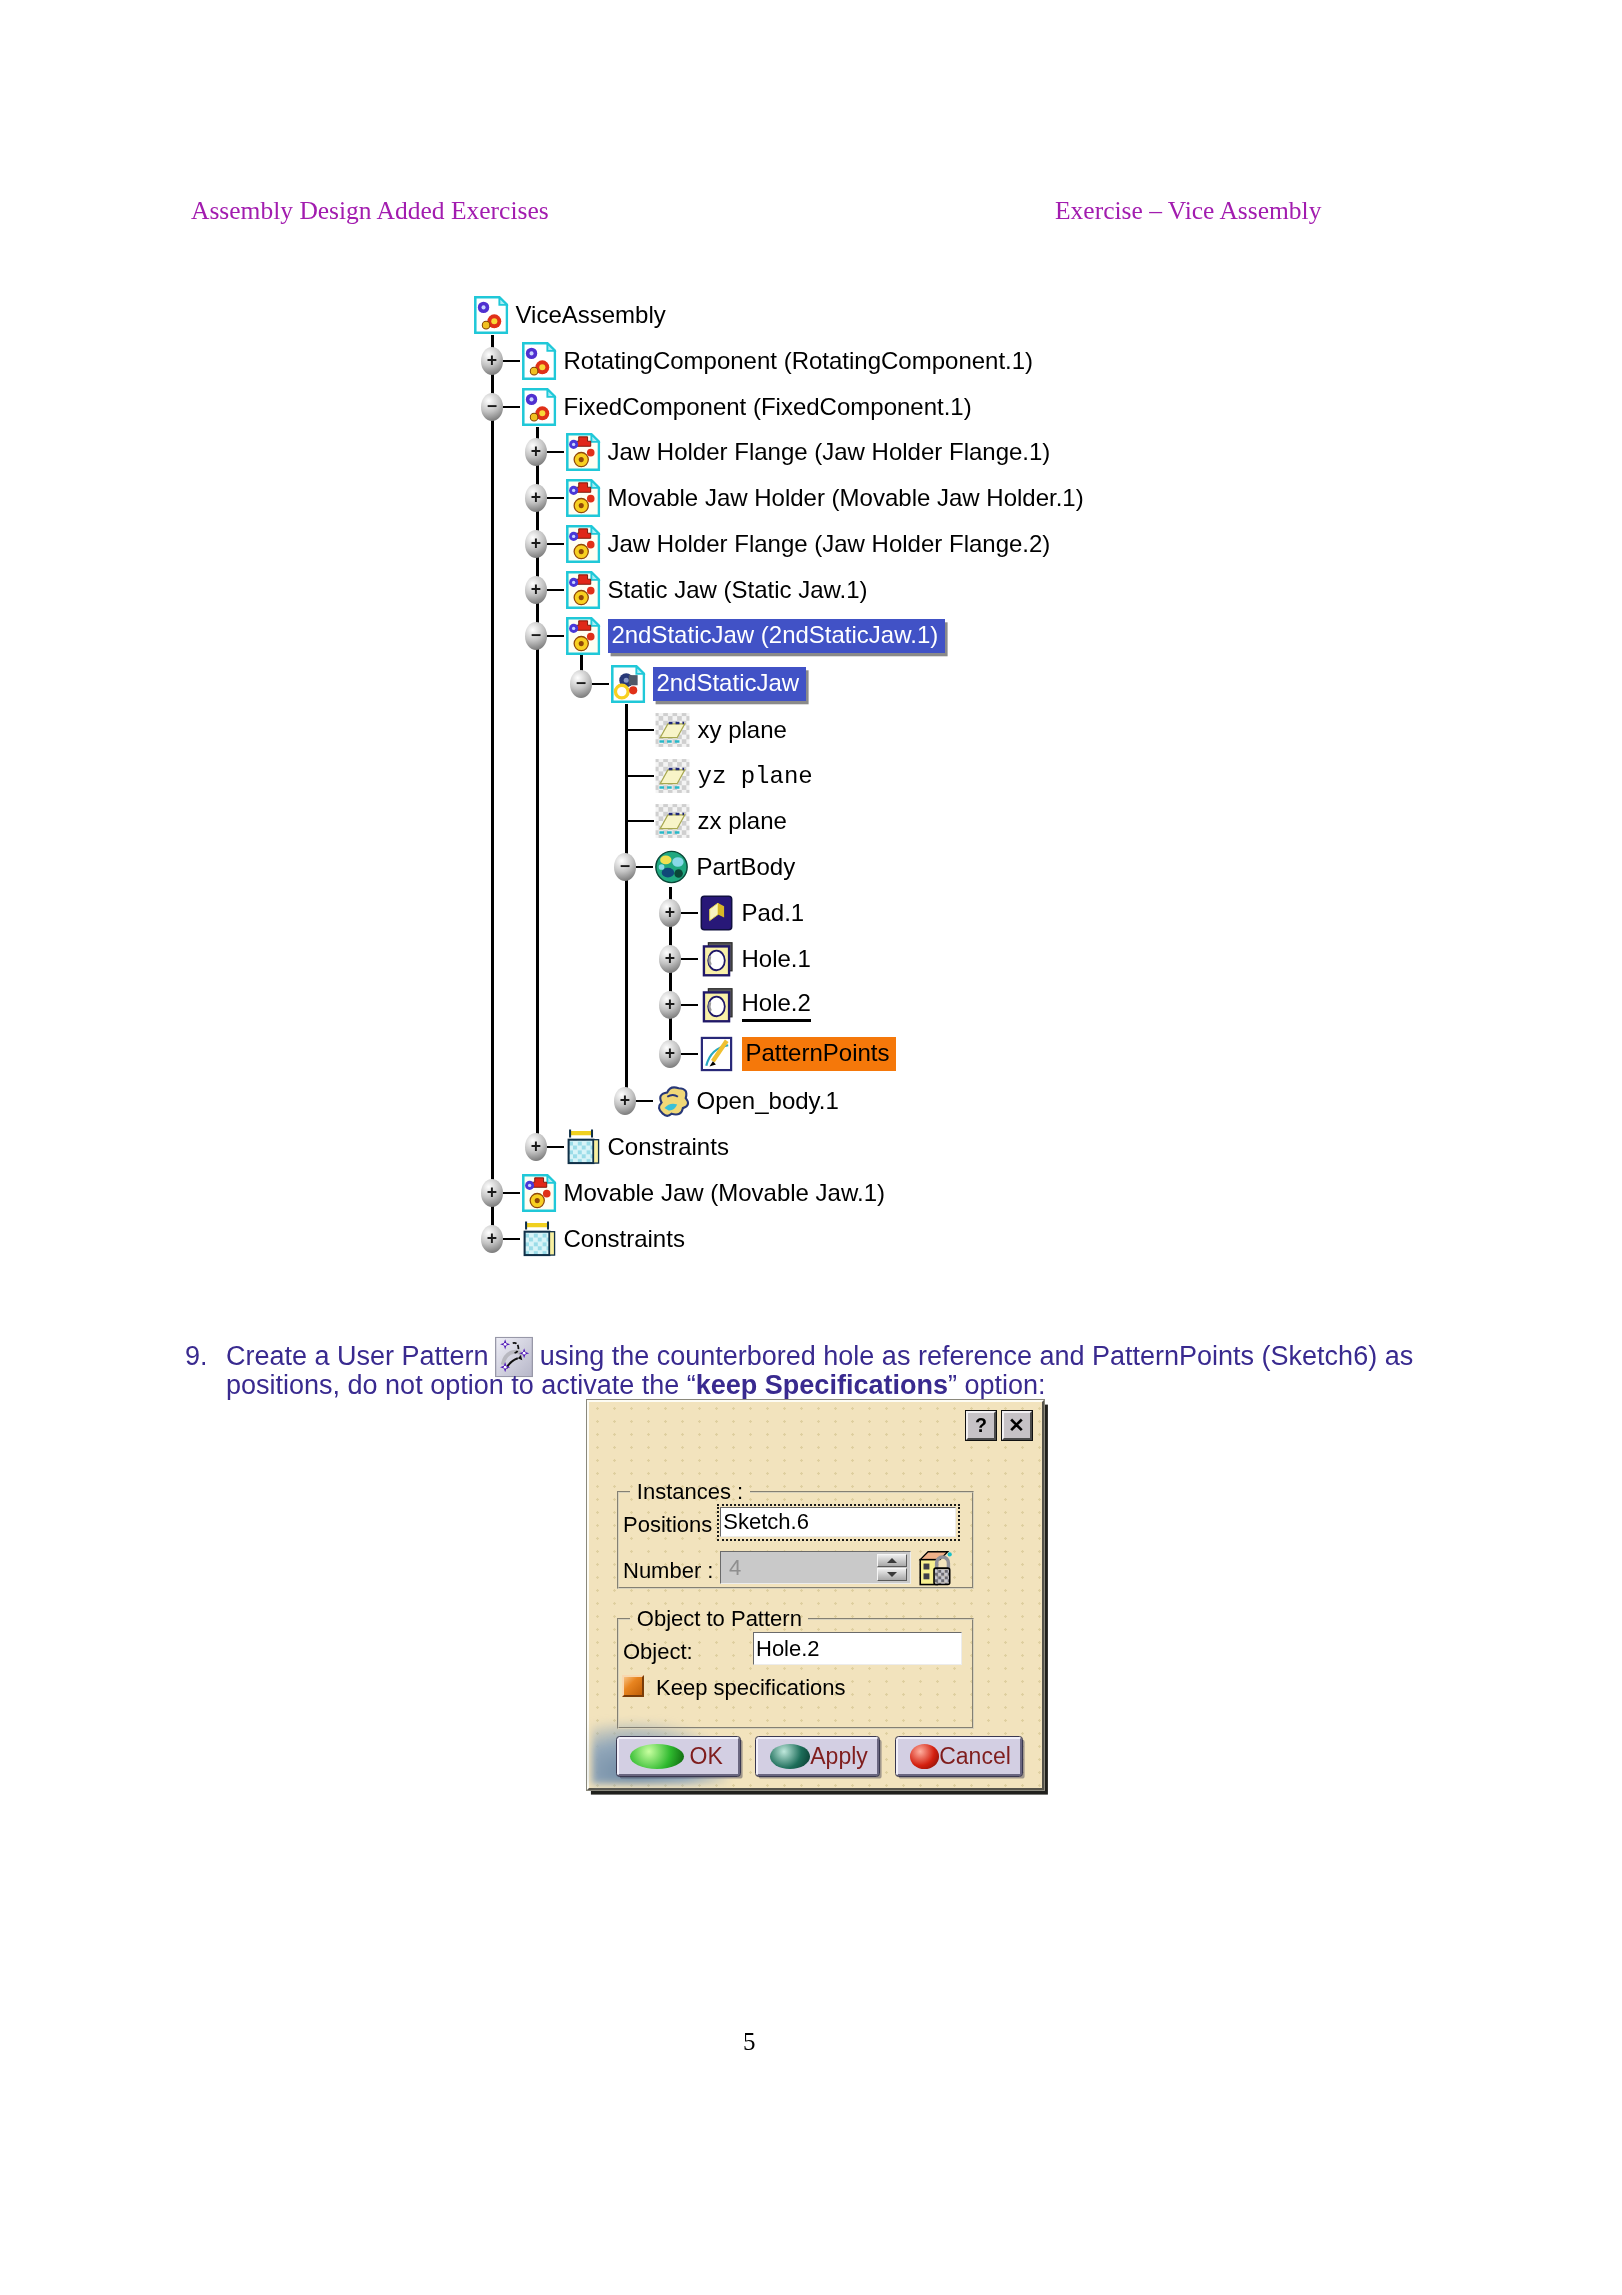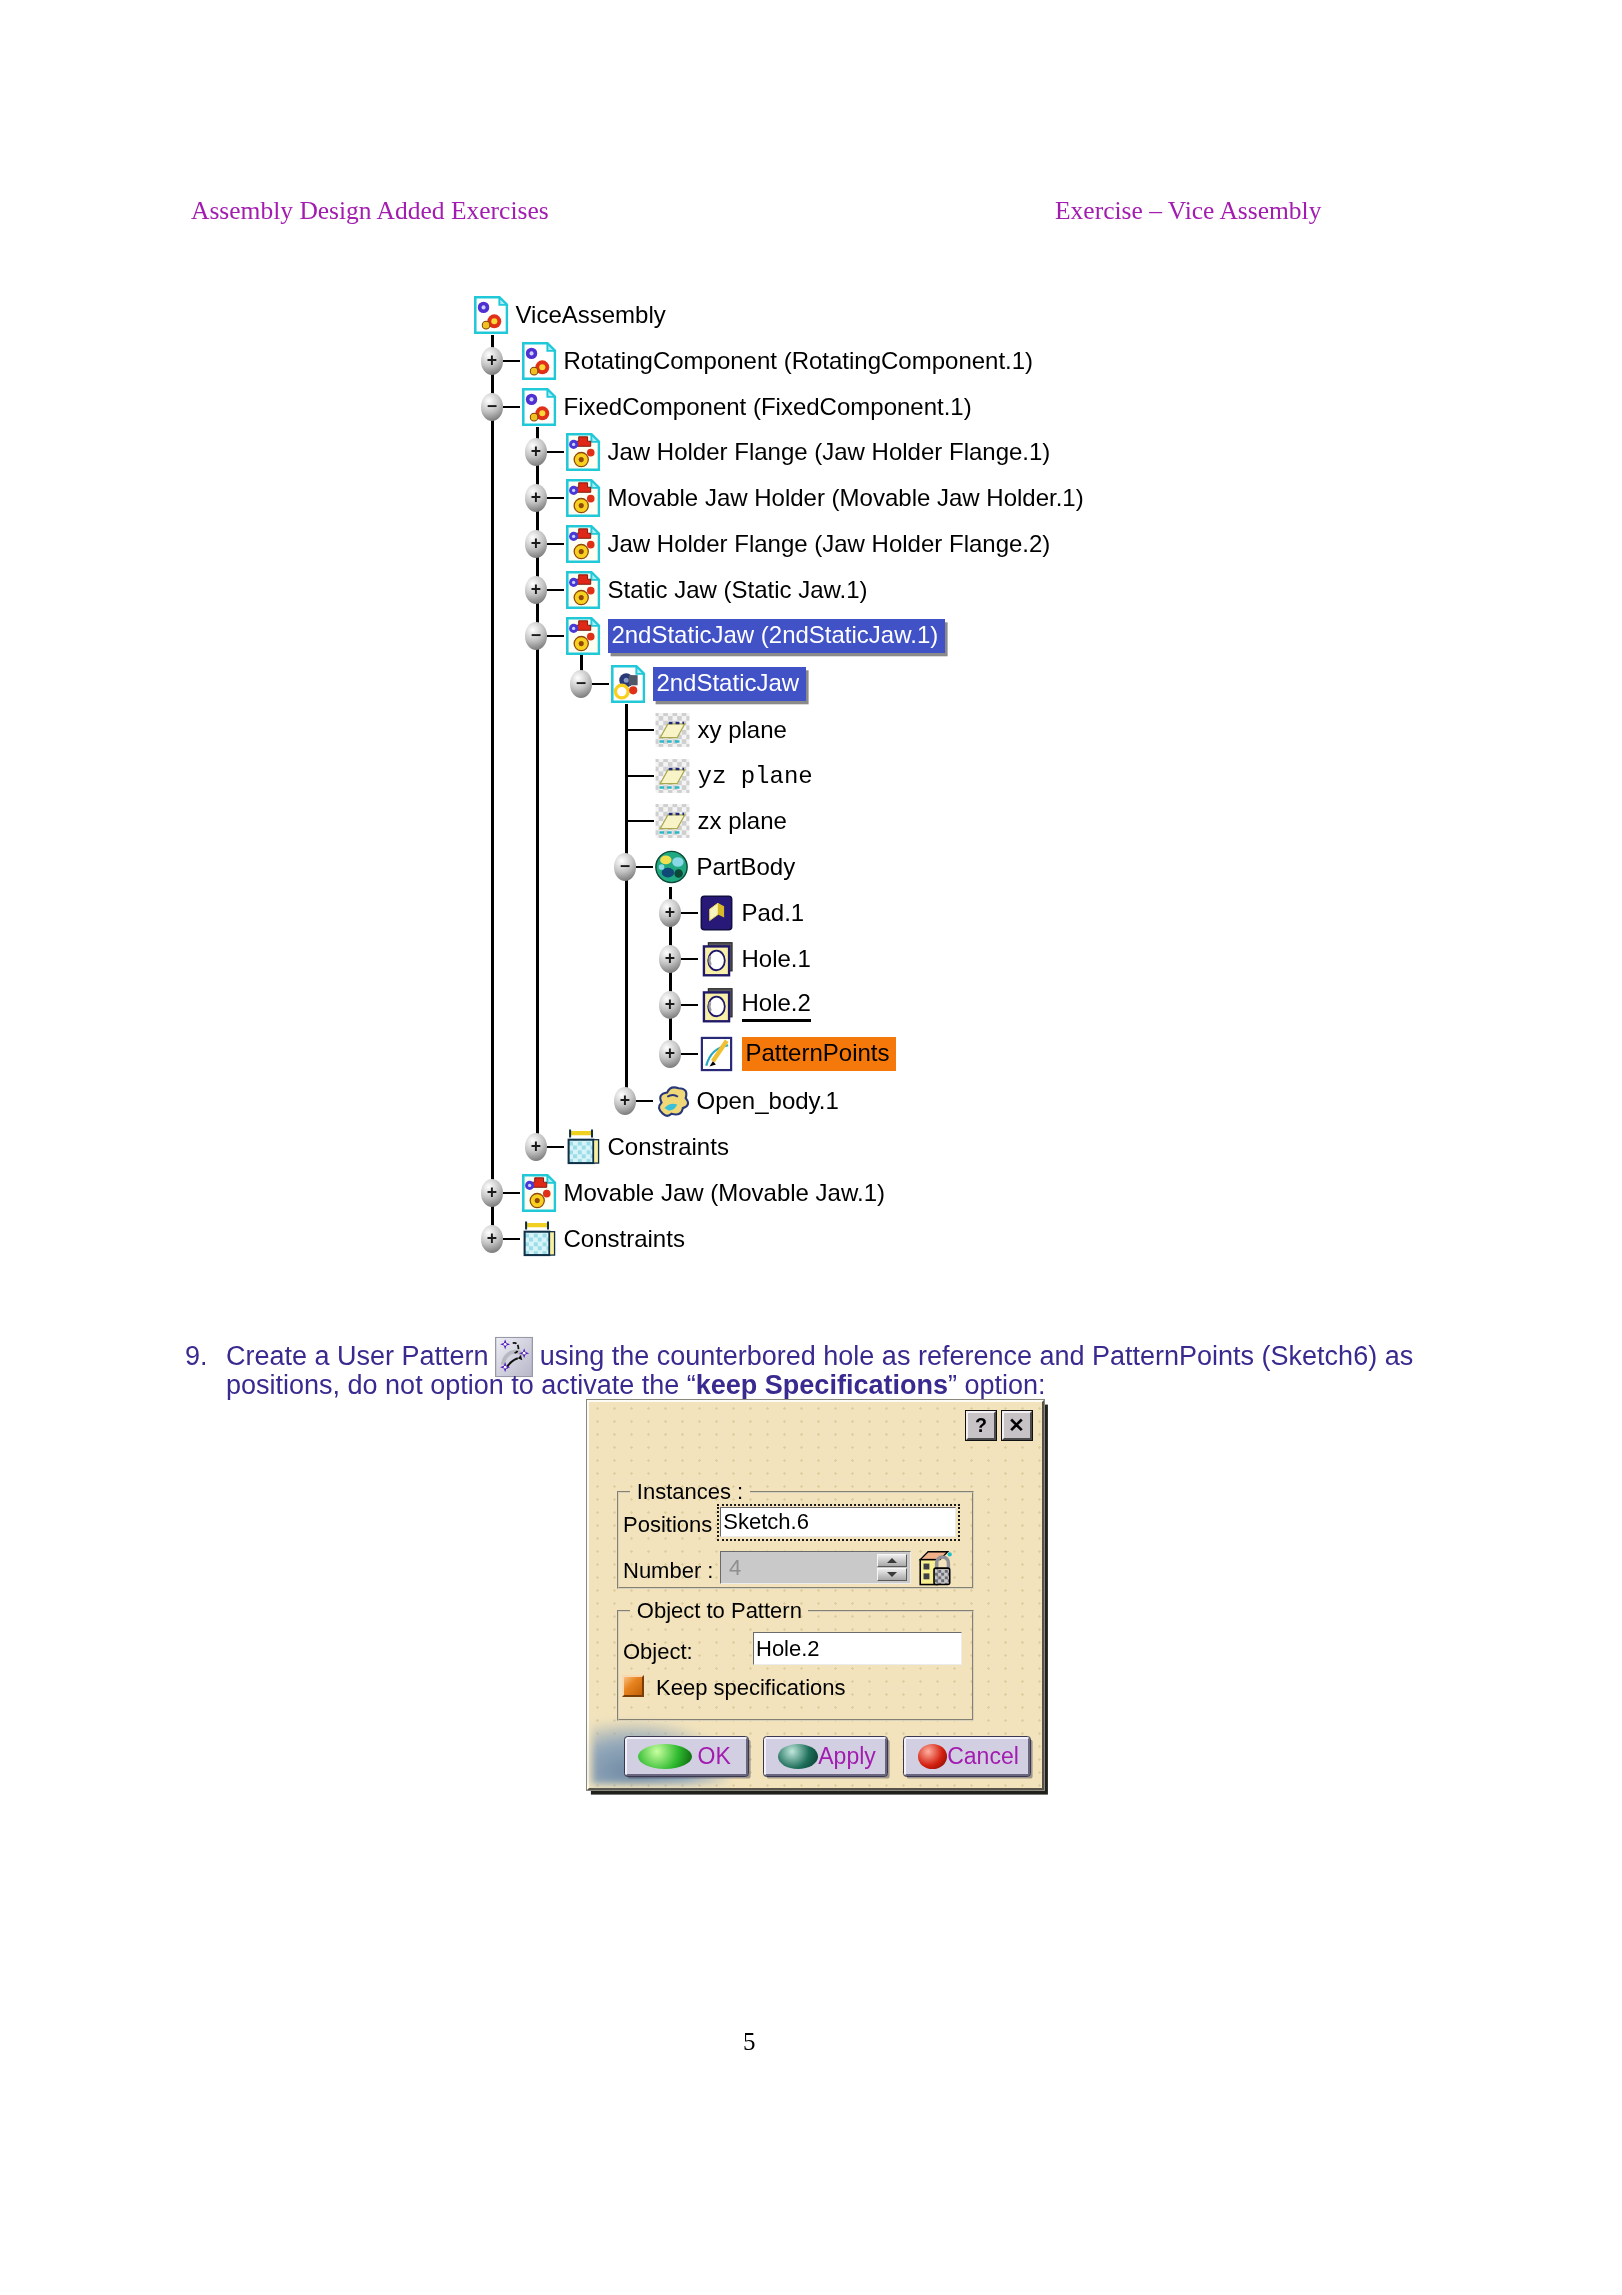--- a/index.html
+++ b/index.html
@@ -59,21 +59,21 @@
     font-size:19.6px;font-weight:bold;color:#000;box-sizing:border-box;
   }
   #btn-help{right:46px;}
   #btn-close{right:10.5px;}
   fieldset.grp{
     position:absolute;left:27.5px;width:353px;margin:0;padding:0;
     border:2px groove #d8d2bc;
   }
   fieldset.grp legend{font-size:22px;margin-left:11.8px;padding:0 6.5px;}
   #grp-instances{top:77px;height:106px;}
-  #grp-object{top:196px;height:119px;}
+  #grp-object{top:204px;height:119px;}
   .flabel{position:absolute;font-size:22px;color:#000;white-space:nowrap;}
   .dotted-wrap{position:absolute;border:2px dotted #1a1a1a;padding:1.3px;background:#f2e3bd;}
   .field{
     background:#fff;border:1.3px solid;border-color:#6a6a6a #ececec #ececec #6a6a6a;
     font-size:22px;display:flex;align-items:center;padding-left:2px;box-sizing:border-box;color:#000;
   }
   .field-dis{
     position:absolute;background:#c9c9c9;border:1.3px solid;border-color:#6a6a6a #ececec #ececec #6a6a6a;
     font-size:22px;display:flex;align-items:center;padding-left:7.9px;box-sizing:border-box;color:#8f8f8f;
   }
@@ -89,21 +89,21 @@
   #lock-icon{position:absolute;width:38px;height:43px;}
   #chkbox{
     position:absolute;width:22px;height:22px;
     background:linear-gradient(135deg,#f8c080 0%,#e8841f 40%,#c05f08 100%);
     border:2px solid;border-color:#f8d8b0 #7a3c08 #7a3c08 #f8d8b0;box-sizing:border-box;
   }
   .dbtn{
     position:absolute;top:335px;width:123px;height:39px;background:#d3cfe3;
     border:2px solid;border-color:#f2f0fa #6a6680 #6a6680 #f2f0fa;outline:0.7px solid #3a3850;
     border-radius:2.6px;display:flex;align-items:center;box-sizing:border-box;
-    font-size:23px;color:#a21caf;box-shadow:2.6px 2.6px 0 rgba(60,58,80,0.45);margin-left:8px;
+    font-size:23px;color:#7f1d1d;box-shadow:2.6px 2.6px 0 rgba(60,58,80,0.45);
   }
   .sphere{width:23.6px;height:25px;border-radius:50%;margin-left:11.8px;flex:0 0 auto;}
   .sph-ok{background:radial-gradient(circle at 35% 30%,#c8ffa0,#2fba2f 55%,#0a5c0a);}
   .sph-apply{background:radial-gradient(circle at 35% 30%,#bfe8dc,#1d6e5a 55%,#07342a);}
   .sph-cancel{background:radial-gradient(circle at 35% 30%,#ffb0a0,#d42010 55%,#6e0a04);}
   .dbtn span{flex:1;text-align:center;padding-right:9.2px;}
   #blob{
     position:absolute;left:2.6px;top:319px;width:137px;height:63px;
     background:radial-gradient(ellipse at 30% 80%,#6f8aa4 0%,#93a8ba 40%,rgba(147,168,186,0) 75%);
     filter:blur(3.9px);z-index:0;

